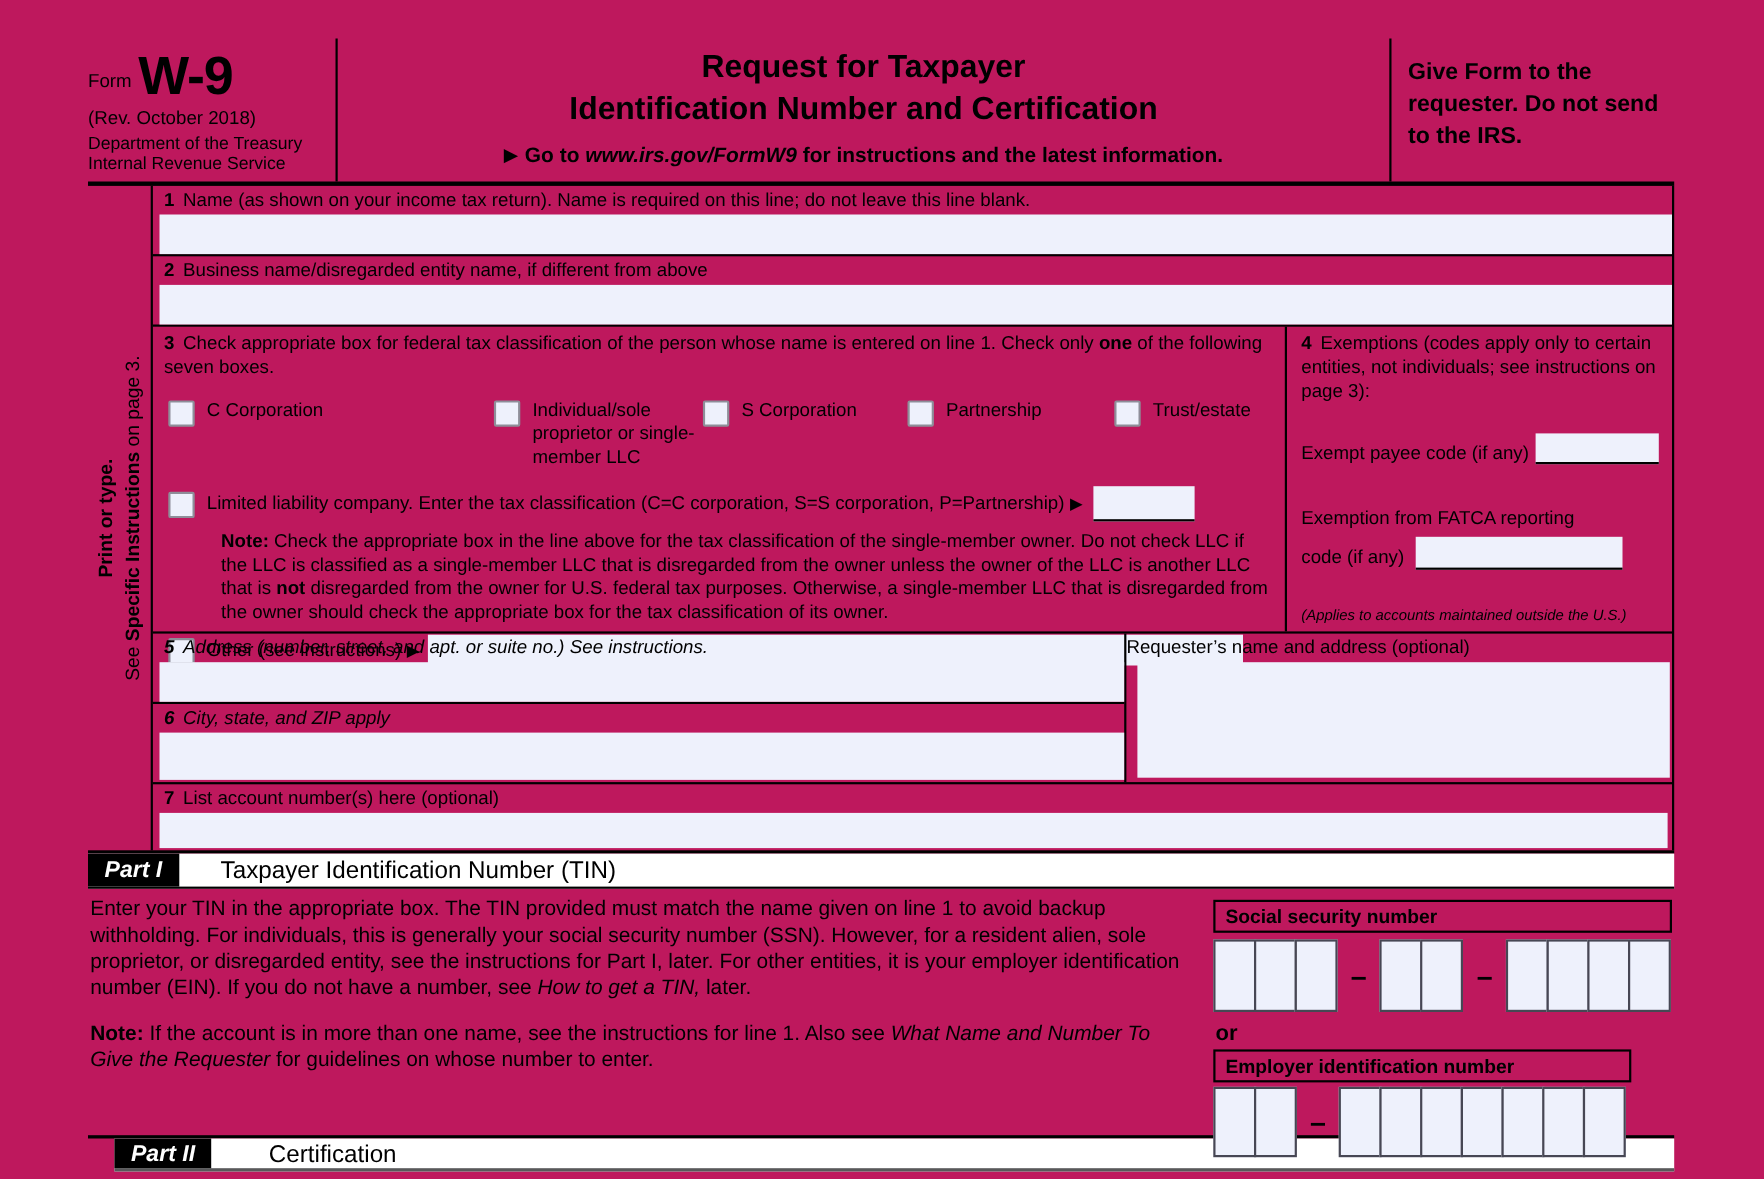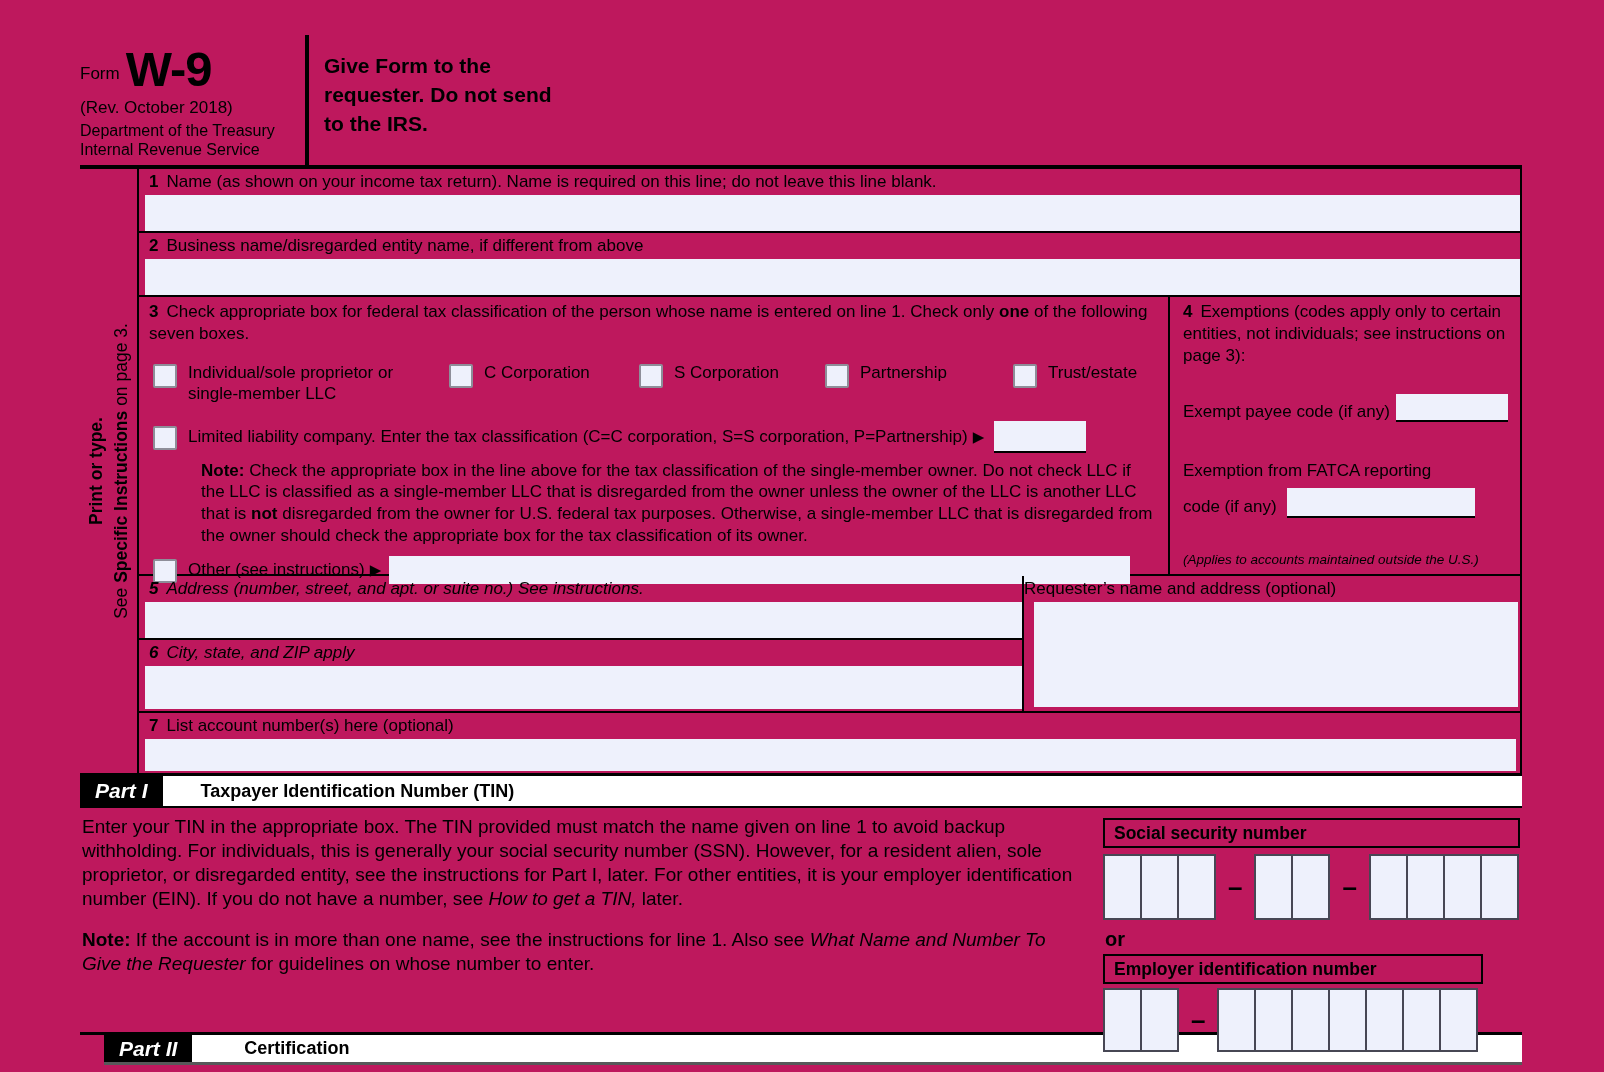--- a/index.html
+++ b/index.html
@@ -79,21 +79,21 @@
   .req-label{font-size:17px;line-height:26px;}
   .req-fill{height:105px;background:#eef1fc;margin:0 2px 0 10px;}
 
   .row7{height:60px;}
   .row7 .field{height:32px;margin-left:6px;margin-right:4px;}
 
   
   .part-hd{display:flex;align-items:stretch;border-bottom:2px solid #000;background:#fff;}
   .part-badge{background:#000;color:#fff;font-weight:bold;font-style:italic;
               font-size:21px;line-height:30px;padding:0 15px;}
-  .part-title{font-size:18px;font-weight:bold;line-height:30px;margin-left:38px;}
+  .part-title{font-size:22px;font-weight:normal;line-height:30px;margin-left:38px;}
   .part2-hd{border-bottom:3px solid #58585a;margin-left:24px;}
   .part2-hd .part-title{margin-left:52px;line-height:27px;}
   .part2-hd .part-badge{line-height:27px;}
 
   
   .p1-body{display:flex;border-bottom:3px solid #000;height:224px;}
   .p1-left{width:995px;padding:7px 26px 0 2px;font-size:19px;line-height:1.26;}
   .p1-para{margin:0;}
   .p1-note{margin:17px 0 0 0;}
   .p1-right{flex:1;padding-top:10px;}
@@ -123,20 +123,29 @@
         <div class="h-form-line">
           <span class="h-form-word">Form</span>
           <span class="h-form-num">W-9</span>
         </div>
         <div class="h-rev">(Rev. October 2018)</div>
         <div class="h-dept">
           <div>Department of the Treasury</div>
           <div>Internal Revenue Service</div>
         </div>
       </div>
+      <div class="h-center">
+        <div class="h-title">
+          <div>Request for Taxpayer</div>
+          <div>Identification Number and Certification</div>
+        </div>
+        <div class="h-sub">
+          <span class="tri">▶</span><span>Go to </span><i>www.irs.gov/FormW9</i><span> for instructions and the latest information.</span>
+        </div>
+      </div>
       <div class="h-right">Give Form to the requester. Do not send to the IRS.</div>
     </div>
 
     <div class="main">
       <div class="sidebar">
         <div class="vtext">
           <div class="v1">Print or type.</div>
           <div class="v2"><span>See </span><b>Specific Instructions</b><span> on page 3.</span></div>
         </div>
       </div>
@@ -157,25 +166,25 @@
         </div>
 
         <div class="row3">
           <div class="r3-left">
             <div class="flabel r3-label">
               <b class="fnum">3</b><span>Check appropriate box for federal tax classification of the person whose name is entered on line 1. Check only </span><b>one</b><span> of the following seven boxes.</span>
             </div>
             <div class="cb-row">
                 <div class="cb-item">
                   <span class="checkbox"></span>
+                  <span class="cb-label">C Corporation</span>
+                </div>
+                <div class="cb-item">
+                  <span class="checkbox"></span>
                   <span class="cb-label">Individual/sole proprietor or single-member LLC</span>
-                </div>
-                <div class="cb-item">
-                  <span class="checkbox"></span>
-                  <span class="cb-label">C Corporation</span>
                 </div>
                 <div class="cb-item">
                   <span class="checkbox"></span>
                   <span class="cb-label">S Corporation</span>
                 </div>
                 <div class="cb-item">
                   <span class="checkbox"></span>
                   <span class="cb-label">Partnership</span>
                 </div>
                 <div class="cb-item">

